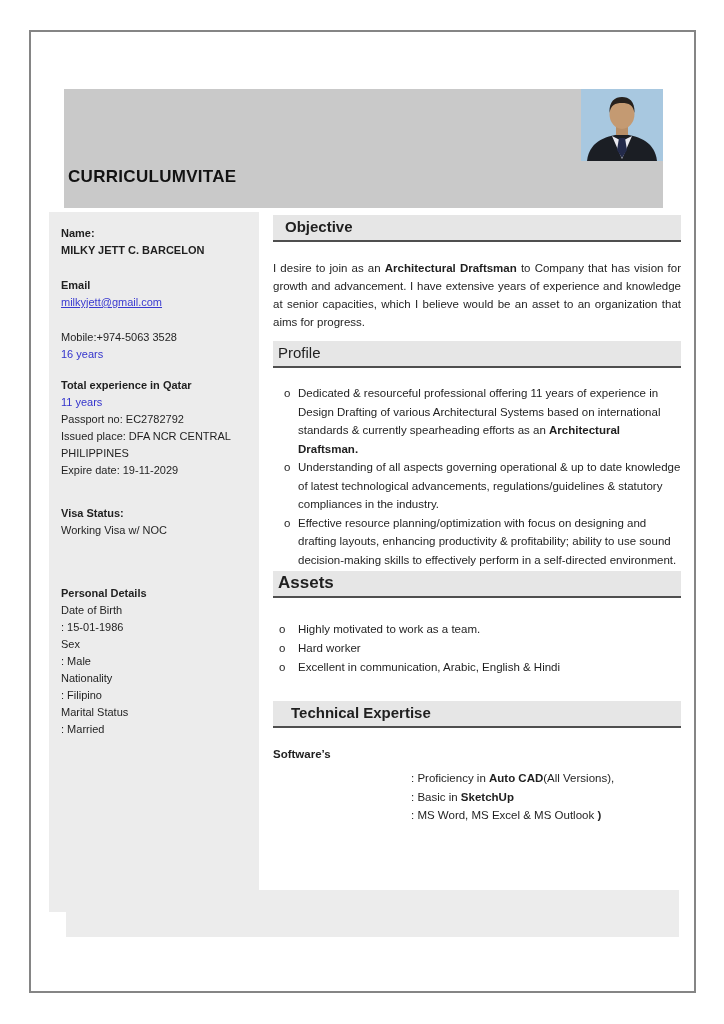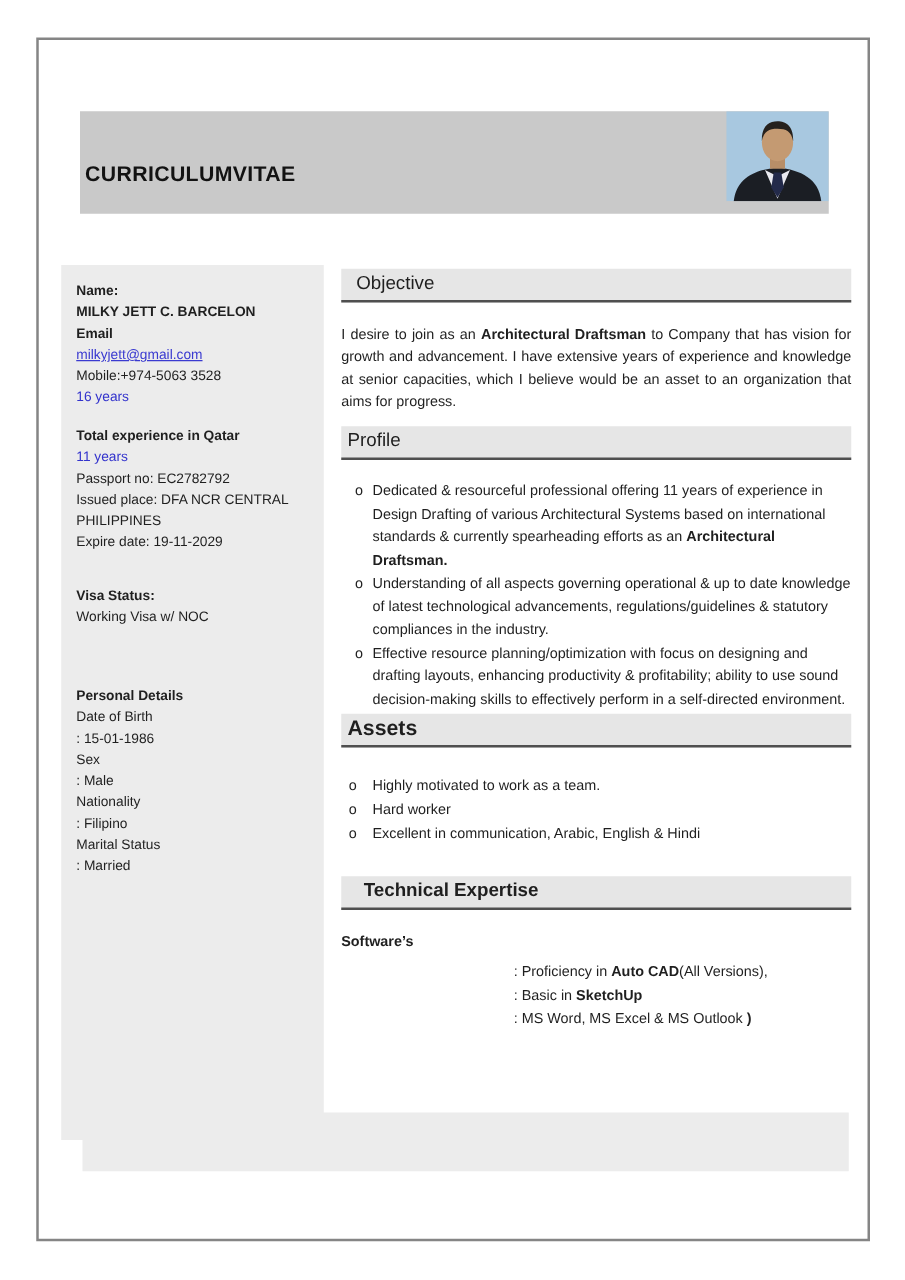--- a/index.html
+++ b/index.html
@@ -7,57 +7,57 @@
   .canvas {
     position:relative; width:724px; height:1024px; background:#ffffff;
     font-family:"Liberation Sans", sans-serif; color:#1f1f1f; overflow:hidden;
   }
   .page {
     position:absolute; left:29px; top:30px; width:667px; height:963px;
     border:2px solid #858585; background:#ffffff;
   }
   
   .banner {
-    position:absolute; left:33px; top:57px; width:599px; height:82px;
+    position:absolute; left:33px; top:57px; width:599px; height:119px;
     background:#c9c9c9;
   }
   .cv-title {
     position:absolute; left:4px; bottom:21px;
     font-size:17px; font-weight:bold; color:#121212; letter-spacing:0.3px;
   }
   .photo {
     position:absolute; right:0; top:0; width:82px; height:72px; display:block;
   }
   
   .sidebar {
     position:absolute; left:18px; top:180px; width:210px; height:700px;
     background:#ececec; padding:13px 10px 0 12px;
     font-size:11px; line-height:17px;
   }
   .b { font-weight:bold; }
   .blue { color:#3333cc; }
   .email-link { color:#3a3ad0; text-decoration:underline; }
   .sb-gap-s { margin-top:14px; }
-  .sb-gap-m { }
+  .sb-gap-m { margin-top:18px; }
   .sb-gap-xl { margin-top:63px; }
   .sb-gap-l { margin-top:26px; }
   .sb-gap-xxl { margin-top:46px; }
   .prow { display:flex;flex-direction:column; }
   .prow .plabel { width:80px; flex:0 0 auto; }
   .prow .pvalue { flex:1; }
   
   .main {
     position:absolute; left:242px; top:183px; width:408px;
     font-size:11.5px; line-height:18px;
   }
   .sec-bar {
     background:#e6e6e6; border-bottom:2px solid #4f4f4f;
     padding:3px 5px 4px 5px;
   }
-  .sec-bar.h-objective { font-size:15px; font-weight:normal;padding-left:12px; }
+  .sec-bar.h-objective { font-size:15px; font-weight:bold;padding-left:12px; }
   .sec-bar.h-profile   { font-size:15px; font-weight:normal; margin-top:10px; }
   .sec-bar.h-assets    { font-size:17px; font-weight:bold; margin-top:2px; }
   .sec-bar.h-technical { font-size:15px; font-weight:bold; margin-top:24px;padding-left:18px; }
   .objective-text { margin-top:17px; text-align:justify; }
   .bullets { margin-top:16px; padding-left:11px; line-height:18.5px; }
   .bullet { display:flex; }
   .bullet .marker { width:14px; flex:0 0 auto; }
   .bullet .btext { flex:1; }
   .assets-list { margin-top:22px; padding-left:6px; line-height:19px; }
   .assets-list .marker { width:19px; flex:0 0 auto; }

